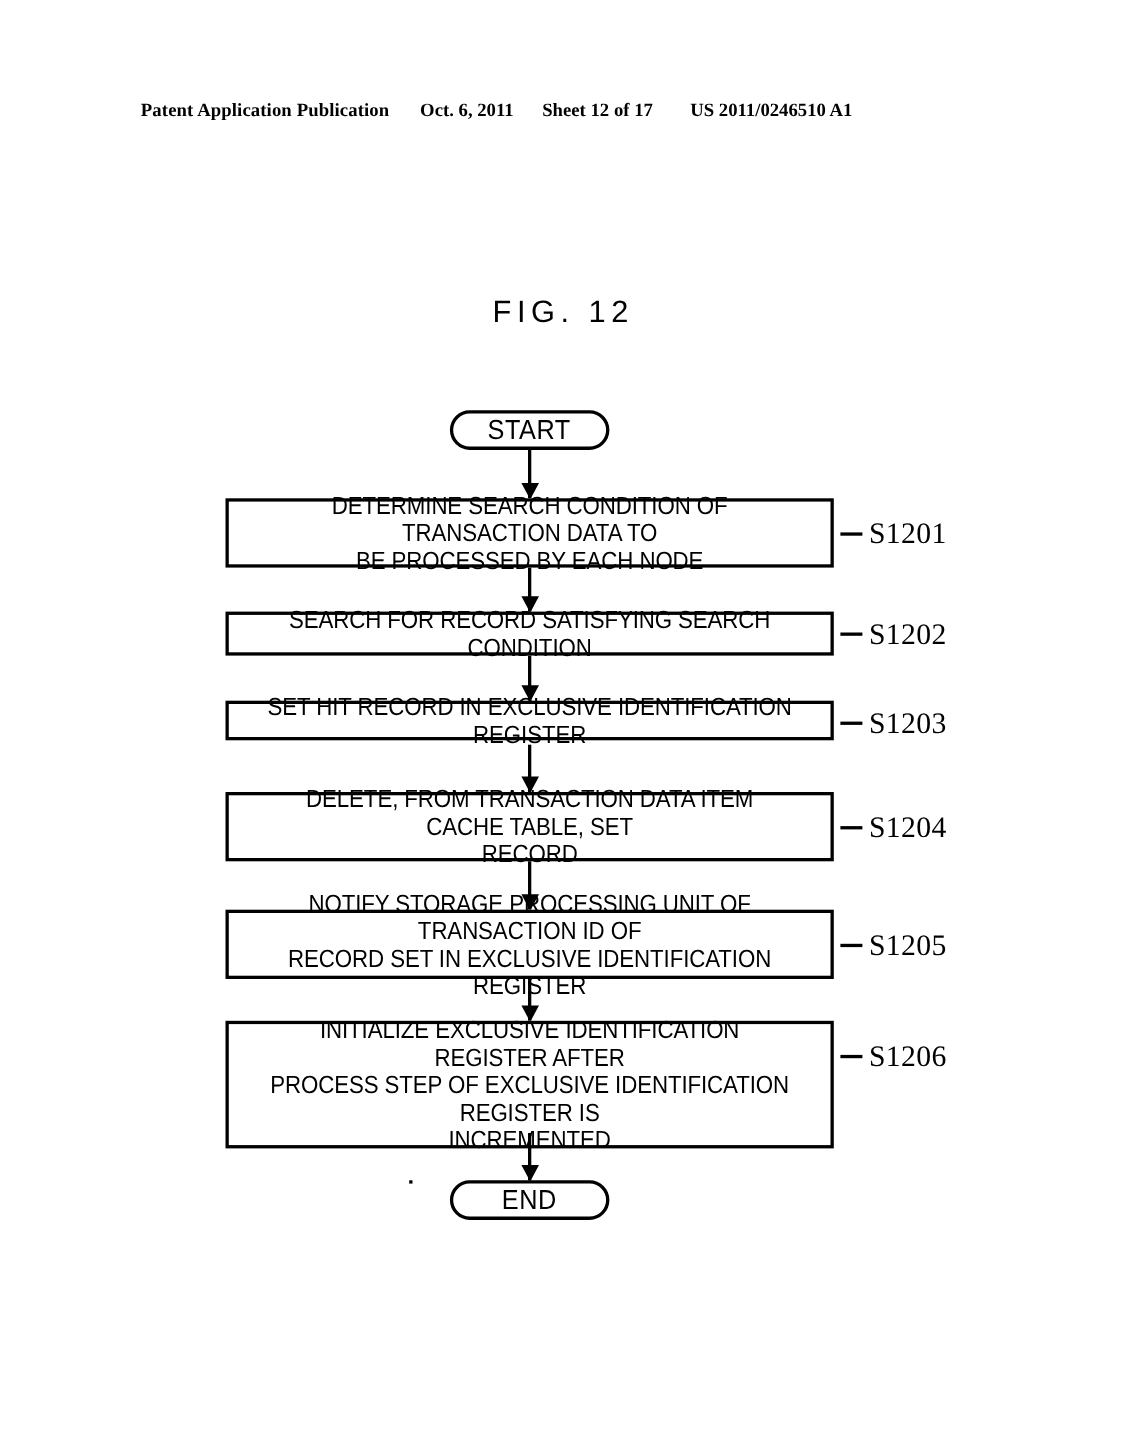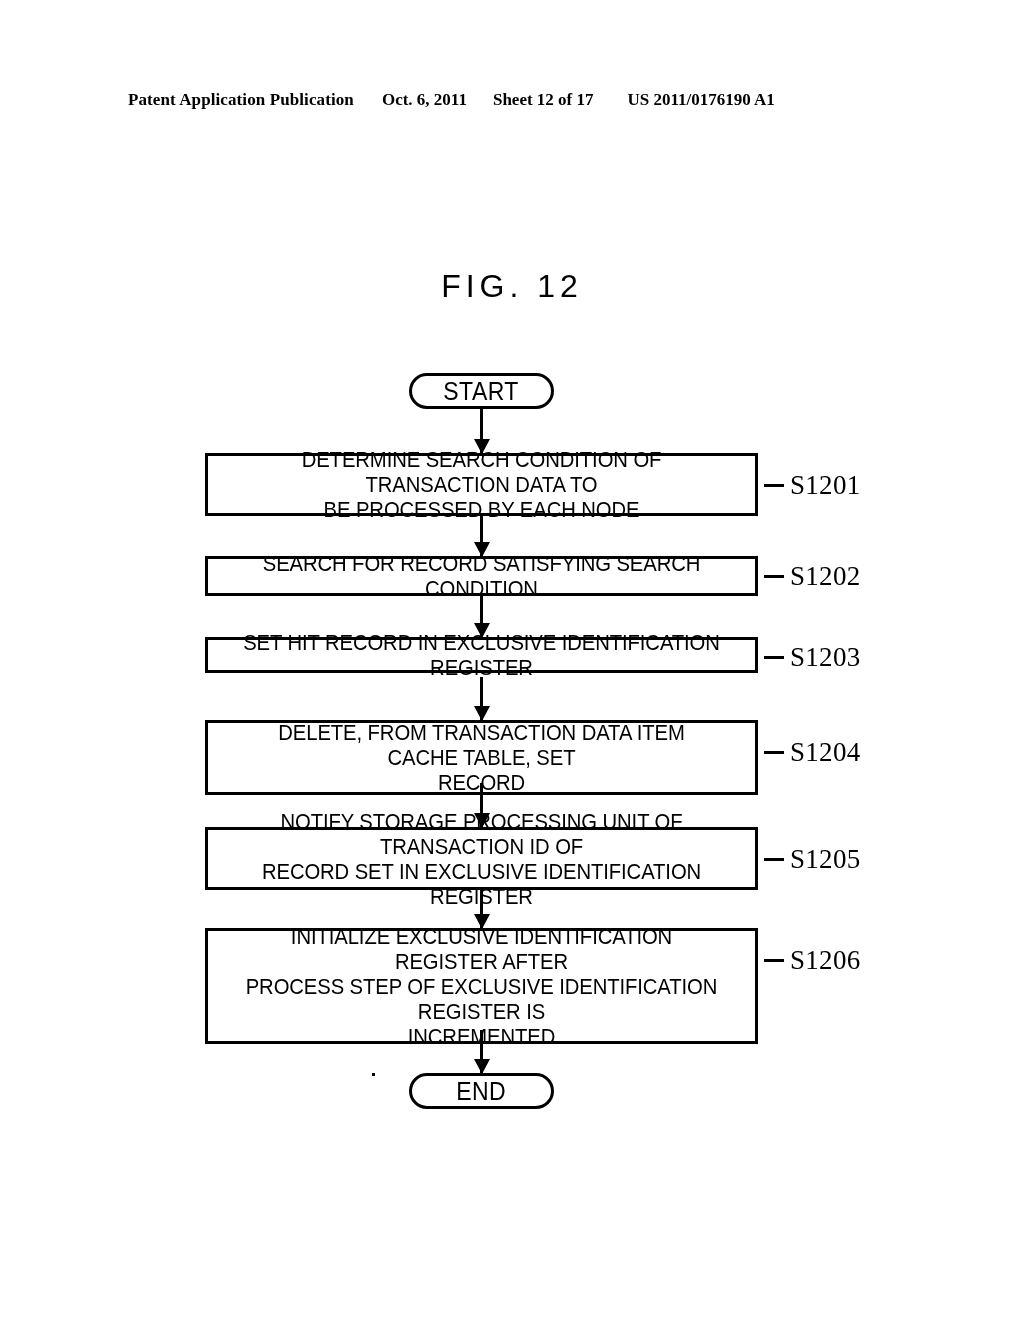--- a/index.html
+++ b/index.html
@@ -36,21 +36,21 @@
   .hdr-num   { margin-left: 34px; }
 
   
   .fig-title {
     position: absolute;
     top: 268px;
     left: 0;
     width: 1024px;
     text-align: center;
     font-family: "Liberation Sans", sans-serif;
-    font-size: 32px;
+    font-size: 28px;
     font-weight: 400;
     letter-spacing: 5px;
     color: #000;
   }
 
   
   .flow {
     position: absolute;
     top: 0;
     left: 0;
@@ -155,21 +155,21 @@
     background: #000;
   }
 </style>
 </head>
 <body>
 
 <div class="patent-header">
   <span class="hdr-pub">Patent Application Publication</span>
   <span class="hdr-date">Oct. 6, 2011</span>
   <span class="hdr-sheet">Sheet 12 of 17</span>
-  <span class="hdr-num">US 2011/0176190 A1</span>
+  <span class="hdr-num">US 2011/0246510 A1</span>
 </div>
 
 <div class="fig-title">FIG. 12</div>
 
 <div class="flow">
 
   <div class="terminator" style="top:373px;">
     <span>START</span>
   </div>
 
@@ -199,21 +199,21 @@
   <div class="proc" style="top:637px; height:36px;">
     <div class="txt">SET HIT RECORD IN EXCLUSIVE IDENTIFICATION REGISTER</div>
   </div>
   <div class="steplabel" style="top:643px;">
     <span class="dash"></span>
     <span class="code">S1203</span>
   </div>
 
   <div class="arrow" style="top:677px; height:43px;"></div>
 
-  <div class="proc" style="top:720px; height:75px;">
+  <div class="proc" style="top:720px; height:63px;">
     <div class="txt">DELETE, FROM TRANSACTION DATA ITEM CACHE TABLE, SET
 RECORD</div>
   </div>
   <div class="steplabel" style="top:738px;">
     <span class="dash"></span>
     <span class="code">S1204</span>
   </div>
 
   <div class="arrow" style="top:783px; height:44px;"></div>
 

